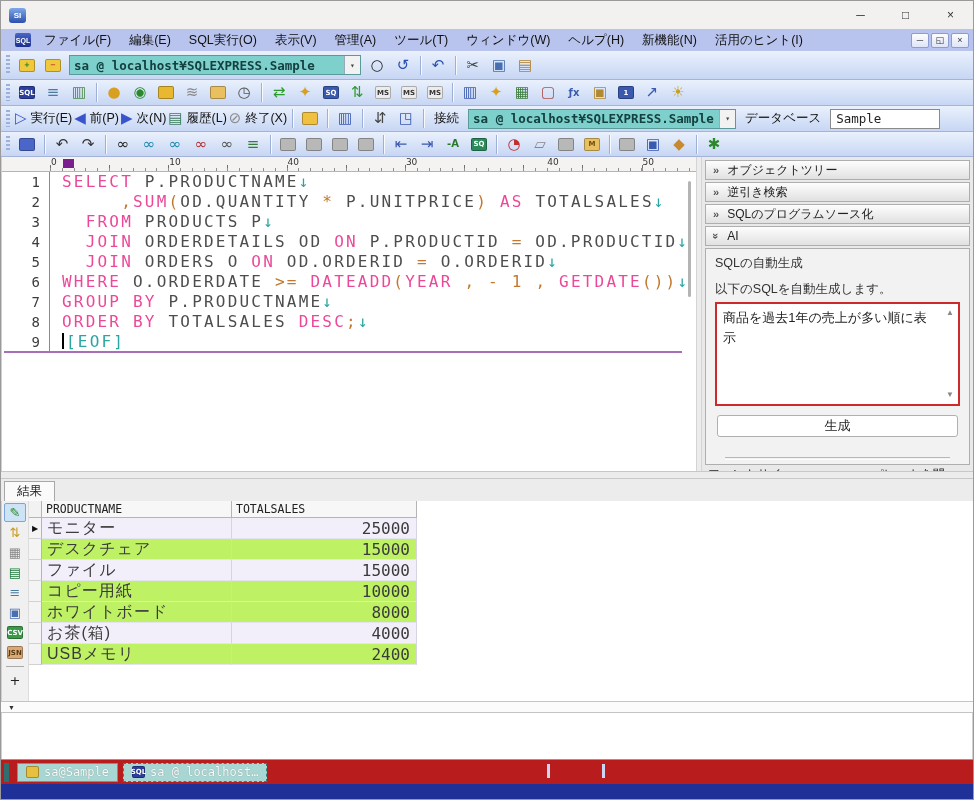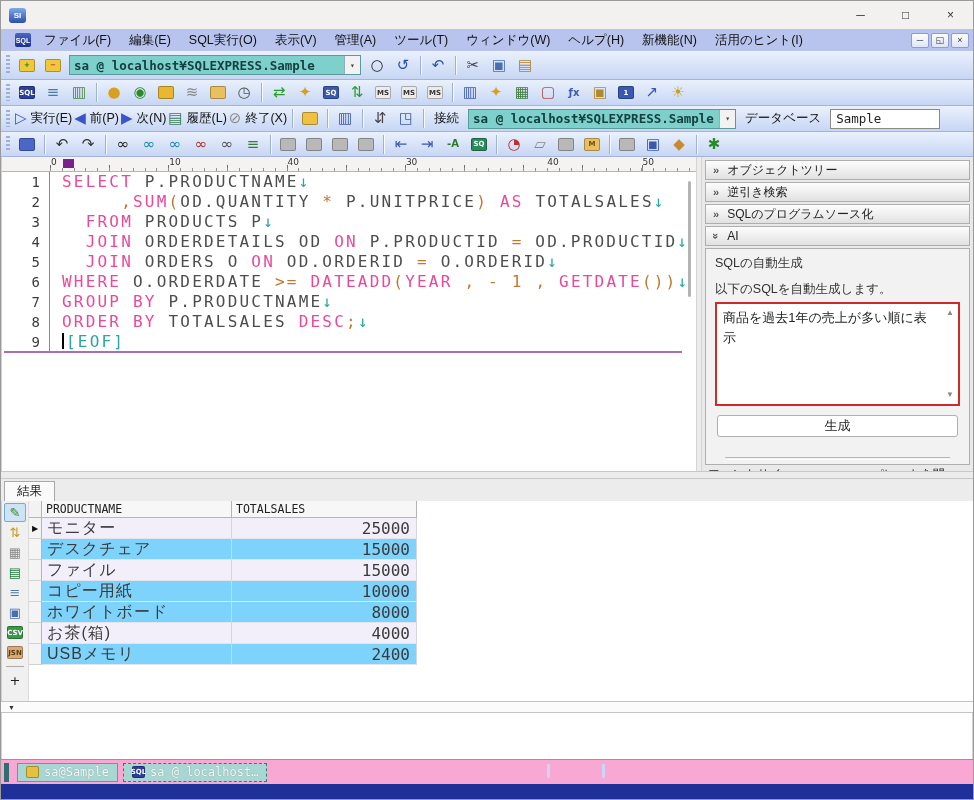--- a/index.html
+++ b/index.html
@@ -84,29 +84,29 @@
   .rbtn{width:22px;height:19px;display:flex;align-items:center;justify-content:center;border:1px solid transparent;border-radius:2px;}
   .rbtn.selected{background:#cfe3f6;border-color:#7aa7d8;}
   .rbtn .glyph{font-size:13px;line-height:1;font-family:"DejaVu Sans",sans-serif;}
   .rstrip-sep{width:18px;height:1px;background:#aaa;margin:3px 0;}
   .grid{flex:none;}
   .ghead{display:flex;height:17px;}
   .gh-corner{width:13px;background:#f2f2f2;border-right:1px solid #b5b5b5;border-bottom:1px solid #b5b5b5;}
   .gh-cell{background:#f7f7f7;border-right:1px solid #b5b5b5;border-bottom:1px solid #b5b5b5;font-family:"DejaVu Sans Mono",monospace;font-size:11.5px;color:#222;display:flex;align-items:center;padding-left:4px;}
   .grow{display:flex;height:21px;}
   .grh{width:13px;background:#f4f4f4;border-right:1px solid #b5b5b5;border-bottom:1px solid #d2d2d2;display:flex;align-items:center;justify-content:center;font-size:8px;color:#111;}
-  .gcell{border-right:1px solid #d4d4e2;border-bottom:1px solid #e4e4ee;display:flex;align-items:center;font-size:16px;color:#3b3b3b;background:#7dd3fc;}
+  .gcell{border-right:1px solid #d4d4e2;border-bottom:1px solid #e4e4ee;display:flex;align-items:center;font-size:16px;color:#3b3b3b;background:#bef264;}
   .gcell.name{width:190px;padding-left:5px;letter-spacing:1px;}
   .gcell.val{width:185px;justify-content:flex-end;padding-right:6px;font-family:"DejaVu Sans Mono",monospace;}
   .grow.alt .gcell{background:#f2effa;}
   .hscroll{position:absolute;left:0;right:0;top:700px;height:12px;background:#fbfbfb;border-top:1px solid #c4c4c4;border-bottom:1px solid #c4c4c4;}
   .hs-mark{position:absolute;left:7px;top:2px;font-size:7px;color:#333;}
   .gapzone{position:absolute;left:0;right:0;top:712px;height:46px;background:#fff;border-left:1px solid #d0d0d0;border-right:1px solid #d0d0d0;}
   
-  .taskbar{position:absolute;left:0;right:0;top:758px;height:25px;background:#f9a8d4;border-top:1px solid #8894c8;display:flex;align-items:center;padding-left:3px;gap:5px;}
+  .taskbar{position:absolute;left:0;right:0;top:758px;height:25px;background:#b91c1c;border-top:1px solid #8894c8;display:flex;align-items:center;padding-left:3px;gap:5px;}
   .task-grip{width:5px;height:19px;background:#2f6f6f;margin-right:3px;flex:none;}
   .ttab{height:19px;background:#a8d6d2;border:1px solid #6a9a98;display:flex;align-items:center;gap:5px;padding:0 8px;font-family:"DejaVu Sans Mono",monospace;font-size:12px;color:#fafafa;text-shadow:0 0 1px rgba(0,0,0,.35);white-space:nowrap;}
   .ttab.active{border:1px dashed #3a7a78;}
   .ttab .chip{width:13px;height:12px;}
   .taskbar .bar-tick{position:absolute;top:4px;width:3px;height:14px;background:#cdd5f4;}
   .statusband{position:absolute;left:0;right:0;top:783px;height:17px;background:#203099;}
 </style>
 </head>
 <body>
 

